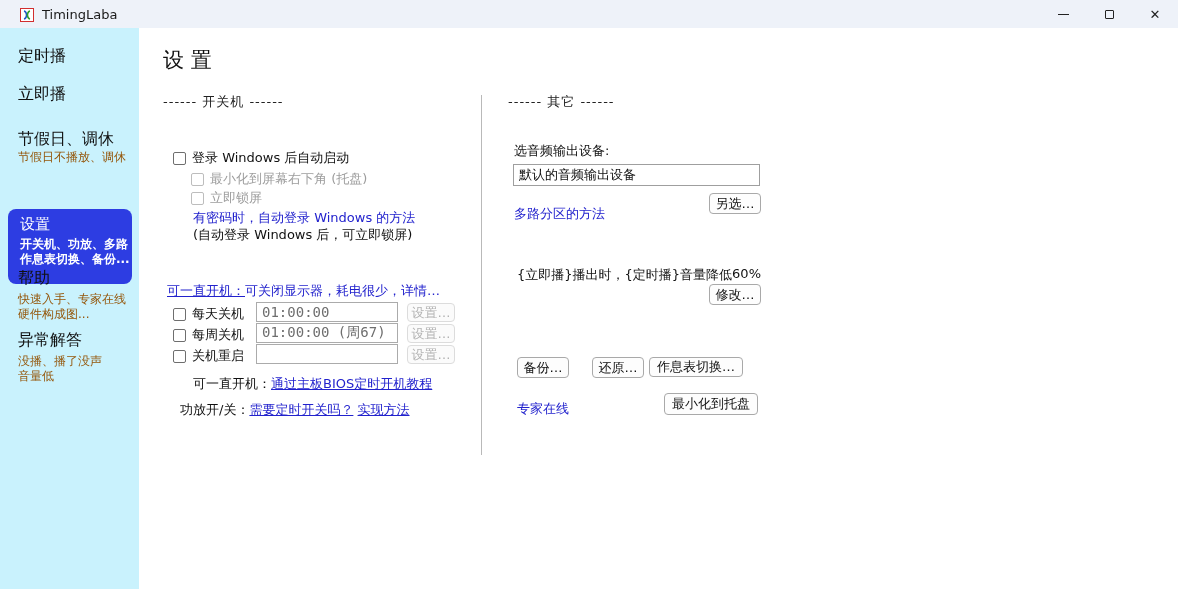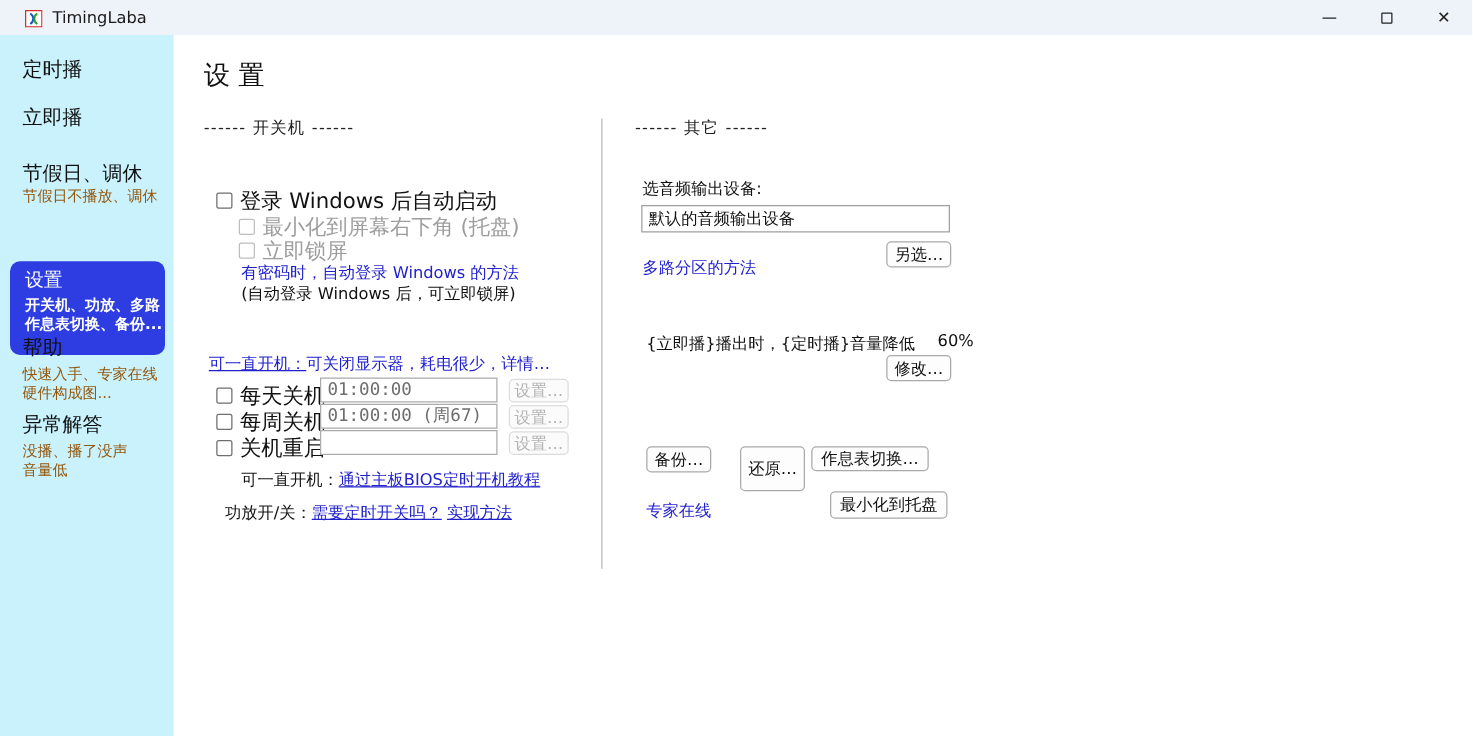--- a/index.html
+++ b/index.html
@@ -29,30 +29,30 @@
   .main { position:absolute; top:28px; left:139px; width:1039px; height:561px; background:#fff; }
   .page-title { position:absolute; left:24px; top:18px; font-size:21px; color:#111; }
   .sec-hdr { position:absolute; font-size:13px; color:#222; letter-spacing:1px; }
   .vdivider { position:absolute; left:342px; top:67px; width:0; height:360px; border-left:1px solid #b9b9b9; }
 
   .txt { position:absolute; font-size:13px; color:#111; white-space:nowrap; }
   .gray { color:#9d9d9d; }
   .link { color:#2222cd; cursor:pointer; }
   .u { text-decoration:underline; }
 
-  .cbrow { position:absolute; display:flex; align-items:center; gap:6px; font-size:17px; white-space:nowrap; }
+  .cbrow { position:absolute; display:flex; align-items:center; gap:6px; font-size:13px; white-space:nowrap; }
   .cb { display:inline-block; width:13px; height:13px; background:#fff; border:1px solid #6e6e6e; border-radius:2px; flex:0 0 auto; }
   .cb.dis { border-color:#bdbdbd; }
 
   .tinput { position:absolute; height:20px; border:1px solid #ababab; background:#fff; font-family:"DejaVu Sans Mono","Liberation Mono",monospace; font-size:14px; color:#6e6e6e; padding:0 5px; }
   .btn { position:absolute; display:flex; align-items:center; justify-content:center; background:#fdfdfd; border:1px solid #a9a9a9; border-radius:4px; font-size:13px; color:#111; cursor:pointer; white-space:nowrap; }
   .btn.dis { background:#fbfbfb; border-color:#dcdcdc; color:#b3b3b3; }
 
   .audio-input { position:absolute; left:374px; top:136px; width:247px; height:22px; border:1px solid #9f9f9f; background:#fff; font-size:13px; color:#111; padding:0 5px; font-family:"DejaVu Sans","Liberation Sans",sans-serif; }
-  .volrow { position:absolute; left:378px; top:238px; display:flex; gap:18px; font-size:13px; white-space:nowrap; }
+  .volrow { position:absolute; left:378px; top:238px; display:flex; gap:0; font-size:13px; white-space:nowrap; }
 </style>
 </head>
 <body>
 
 <div class="window">
 
   <div class="titlebar">
     <span class="appicon">
       <svg width="14" height="14" viewBox="0 0 14 14">
         <rect x="0.5" y="0.5" width="13" height="13" fill="#ffffff" stroke="#d22f2f" stroke-width="1"></rect>
@@ -158,20 +158,20 @@
     <div class="btn" style="left:570px; top:165px; width:52px; height:21px;">另选…</div>
     <div class="txt link" style="left:375px; top:177px;">多路分区的方法</div>
 
     <div class="volrow">
       <span>{立即播}播出时，{定时播}音量降低</span>
       <span>60%</span>
     </div>
     <div class="btn" style="left:570px; top:256px; width:52px; height:21px;">修改…</div>
 
     <div class="btn" style="left:378px; top:329px; width:52px; height:21px;">备份…</div>
-    <div class="btn" style="left:453px; top:329px; width:52px; height:36px;">还原…</div>
+    <div class="btn" style="left:453px; top:329px; width:52px; height:21px;">还原…</div>
     <div class="btn" style="left:510px; top:329px; width:94px; height:20px;">作息表切换…</div>
 
     <div class="txt link" style="left:378px; top:372px;">专家在线</div>
     <div class="btn" style="left:525px; top:365px; width:94px; height:22px;">最小化到托盘</div>
   </div>
 
 </div>
 
 </body></html>

